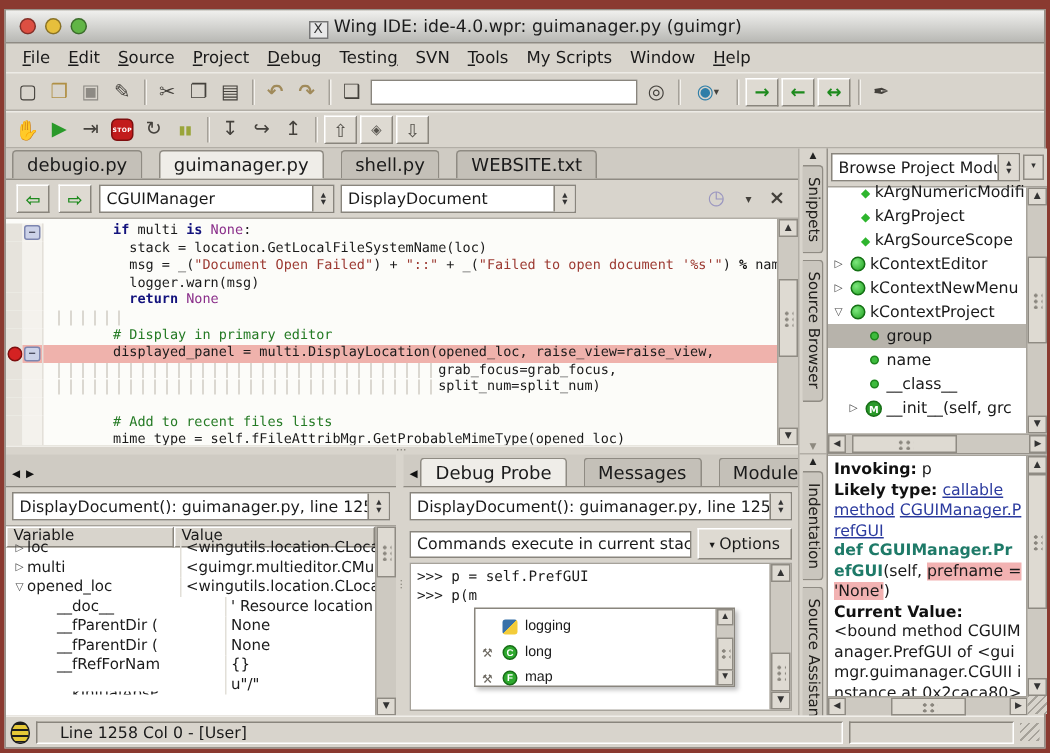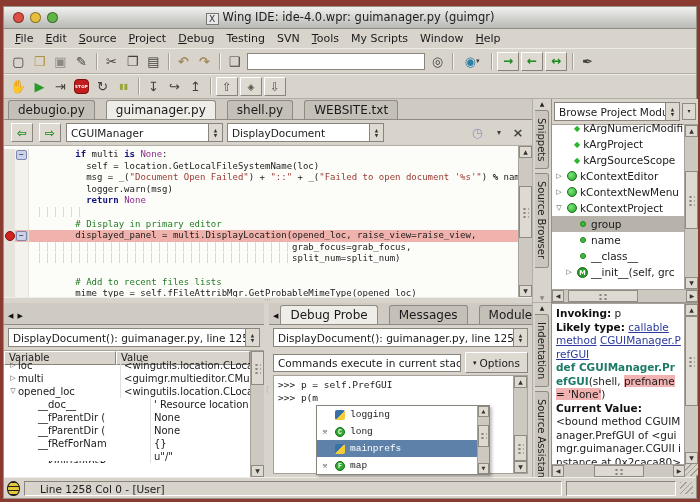--- a/index.html
+++ b/index.html
@@ -85,21 +85,21 @@
   .tval{flex:1;overflow:hidden;border-left:1px solid #e2dfd8;padding-left:3px}
   .exp{font-size:7px;color:#444;width:10px;text-align:center;flex:none}
   
   .cmdrow{flex:none;display:flex;align-items:center;gap:4px;padding:2px 4px;background:#d8d4cc}
   .notebox{flex:1;height:16px;line-height:16px;background:#fff;border:1px solid #89857d;font-size:10.5px;padding:0 4px;white-space:nowrap;overflow:hidden}
   .btn{height:19px;display:flex;align-items:center;gap:3px;background:#dedad2;border:1px solid;border-color:#fff #89857d #89857d #fff;font-size:10.5px;padding:0 7px;flex:none}
   .consolewrap{flex:1;display:flex;min-height:0;background:#fff;border:1px solid #a6a29a;margin:0 4px 3px;position:relative}
   #console{flex:1;overflow:hidden;font-family:"DejaVu Sans Mono",monospace;font-size:9.5px;line-height:12.5px;padding:3px 0 0 4px}
   .popup{position:absolute;left:42px;top:29px;width:172px;background:#fff;border:1px solid #89857d;box-shadow:2px 2px 3px rgba(0,0,0,.25);display:flex}
   .poplist{flex:1}
-  .poprow{display:flex;align-items:center;height:17px;font-family:Liberation Mono, monospace;font-size:9.5px;gap:5px;padding-left:3px;white-space:nowrap}
+  .poprow{display:flex;align-items:flex-end;height:17px;font-family:Liberation Sans, sans-serif;font-size:9.5px;gap:5px;padding-left:3px;white-space:nowrap}
   .poprow.sel{background:#5d81a8;color:#fff}
   .pyic{width:10px;height:10px;border-radius:2px;background:linear-gradient(135deg,#3871a8 0 50%,#f3cc3a 50% 100%);flex:none}
   .cic{width:10px;height:10px;border-radius:50%;background:#2eaa2e;border:1px solid #176e17;color:#fff;font-size:6.5px;line-height:9px;text-align:center;box-sizing:border-box;flex:none;font-weight:bold}
   .clamp{width:10px;font-size:8px;color:#6b675f;text-align:center;flex:none}
   .popvsb{width:11px;flex:none;background:#cdc9c1;border-left:1px solid #a6a29a;display:flex;flex-direction:column}
   .popvsb .sbb{width:11px;height:11px;font-size:5px;line-height:9px}
   
   .bheader{flex:none;display:flex;align-items:center;padding:3px 2px;background:#d8d4cc;gap:2px}
   .minibtn{width:12px;height:15px;background:#dedad2;border:1px solid #8f8b83;font-size:6px;line-height:13px;text-align:center;color:#333;flex:none}
   .browsebody{height:203px;flex:none;display:flex;flex-direction:column;border-bottom:1px solid #96928a}
@@ -292,21 +292,21 @@
         <span class="tb" style="width:14px">
                 <span style="font-size:8px">▾</span>
               </span>
         <span class="tb" style="width:16px">
                 <span style="font-weight:bold">×</span>
               </span>
       </div>
       <div class="codewrap">
         <div id="code">
                 <div class="cl"><span class="bpm"></span><span class="fm"><span class="foldbox">−</span></span><span class="ct"><span class="sg-p">        </span><span class="sg-k">if</span><span class="sg-p"> multi </span><span class="sg-k">is</span><span class="sg-p"> </span><span class="sg-n">None</span><span class="sg-p">:</span></span></div>
-                <div class="cl"><span class="bpm"></span><span class="fm"></span><span class="ct"><span class="sg-p">          self = location.GetLocalFileSystemName(loc)</span></span></div>
+                <div class="cl"><span class="bpm"></span><span class="fm"></span><span class="ct"><span class="sg-p">          stack = location.GetLocalFileSystemName(loc)</span></span></div>
                 <div class="cl"><span class="bpm"></span><span class="fm"></span><span class="ct"><span class="sg-p">          msg = _(</span><span class="sg-s">"Document Open Failed"</span><span class="sg-p">) + </span><span class="sg-s">"::"</span><span class="sg-p"> + _(</span><span class="sg-s">"Failed to open document '%s'"</span><span class="sg-p">) </span><span class="sg-o">%</span><span class="sg-p"> name</span></span></div>
                 <div class="cl"><span class="bpm"></span><span class="fm"></span><span class="ct"><span class="sg-p">          logger.warn(msg)</span></span></div>
                 <div class="cl"><span class="bpm"></span><span class="fm"></span><span class="ct"><span class="sg-p">          </span><span class="sg-k">return</span><span class="sg-p"> </span><span class="sg-n">None</span></span></div>
                 <div class="cl"><span class="bpm"></span><span class="fm"></span><span class="ct"><span class="sg-g">          </span></span></div>
                 <div class="cl"><span class="bpm"></span><span class="fm"></span><span class="ct"><span class="sg-c">        # Display in primary editor</span></span></div>
                 <div class="cl hl"><span class="bpm"><span class="bpdot"></span></span><span class="fm"><span class="foldbox">−</span></span><span class="ct"><span class="sg-p">        displayed_panel = multi.DisplayLocation(opened_loc, raise_view=raise_view,</span></span></div>
                 <div class="cl"><span class="bpm"></span><span class="fm"></span><span class="ct"><span class="sg-g">                                                </span><span class="sg-p">grab_focus=grab_focus,</span></span></div>
                 <div class="cl"><span class="bpm"></span><span class="fm"></span><span class="ct"><span class="sg-g">                                                </span><span class="sg-p">split_num=split_num)</span></span></div>
                 <div class="cl"><span class="bpm"></span><span class="fm"></span><span class="ct"><span class="sg-p"></span></span></div>
                 <div class="cl"><span class="bpm"></span><span class="fm"></span><span class="ct"><span class="sg-c">        # Add to recent files lists</span></span></div>
@@ -450,25 +450,20 @@
                     <div class="poprow">
                       <span class="clamp"></span>
                       <span class="pyic"></span>
                       <span>logging</span>
                     </div>
                     <div class="poprow">
                       <span class="clamp">⚒</span>
                       <span class="cic">C</span>
                       <span>long</span>
                     </div>
-                    <div class="poprow sel">
-                      <span class="clamp"></span>
-                      <span class="pyic"></span>
-                      <span>mainprefs</span>
-                    </div>
                     <div class="poprow">
                       <span class="clamp">⚒</span>
                       <span class="cic">F</span>
                       <span>map</span>
                     </div>
                   </div>
             <div class="popvsb">
               <span class="sbb">▲</span>
               <span class="track">
                       <span class="thumb v" style="top:8px;height:22px">
@@ -584,21 +579,21 @@
                   </span>
                 </span>
           <span class="sbb">▶</span>
         </div>
       </div>
       <div class="assist">
         <div class="assistbody">
           <div id="satext">
             <div><span class="blab">Invoking:</span><span> p</span></div>
             <div><span class="blab">Likely type:</span> <span class="link">callable</span> <span class="link">method</span> <span class="link">CGUIManager.PrefGUI</span></div>
-            <div><span class="teal">def </span><span class="teal">CGUIManager.PrefGUI</span><span>(shell, </span><span class="hlpink">prefname = 'None'</span><span>)</span></div>
+            <div><span class="teal">def </span><span class="teal">CGUIManager.PrefGUI</span><span>(self, </span><span class="hlpink">prefname = 'None'</span><span>)</span></div>
             <div><span class="blab">Current Value:</span></div>
             <div><span>&lt;bound method CGUIManager.PrefGUI of &lt;guimgr.guimanager.CGUII instance at 0x2caca80&gt;&gt;</span></div>
 
           </div>
           <div class="vsb">
             <span class="sbb">▲</span>
             <span class="track">
                     <span class="thumb v" style="top:0;height:90px">
                       <span class="gripdots"></span>
                     </span>

